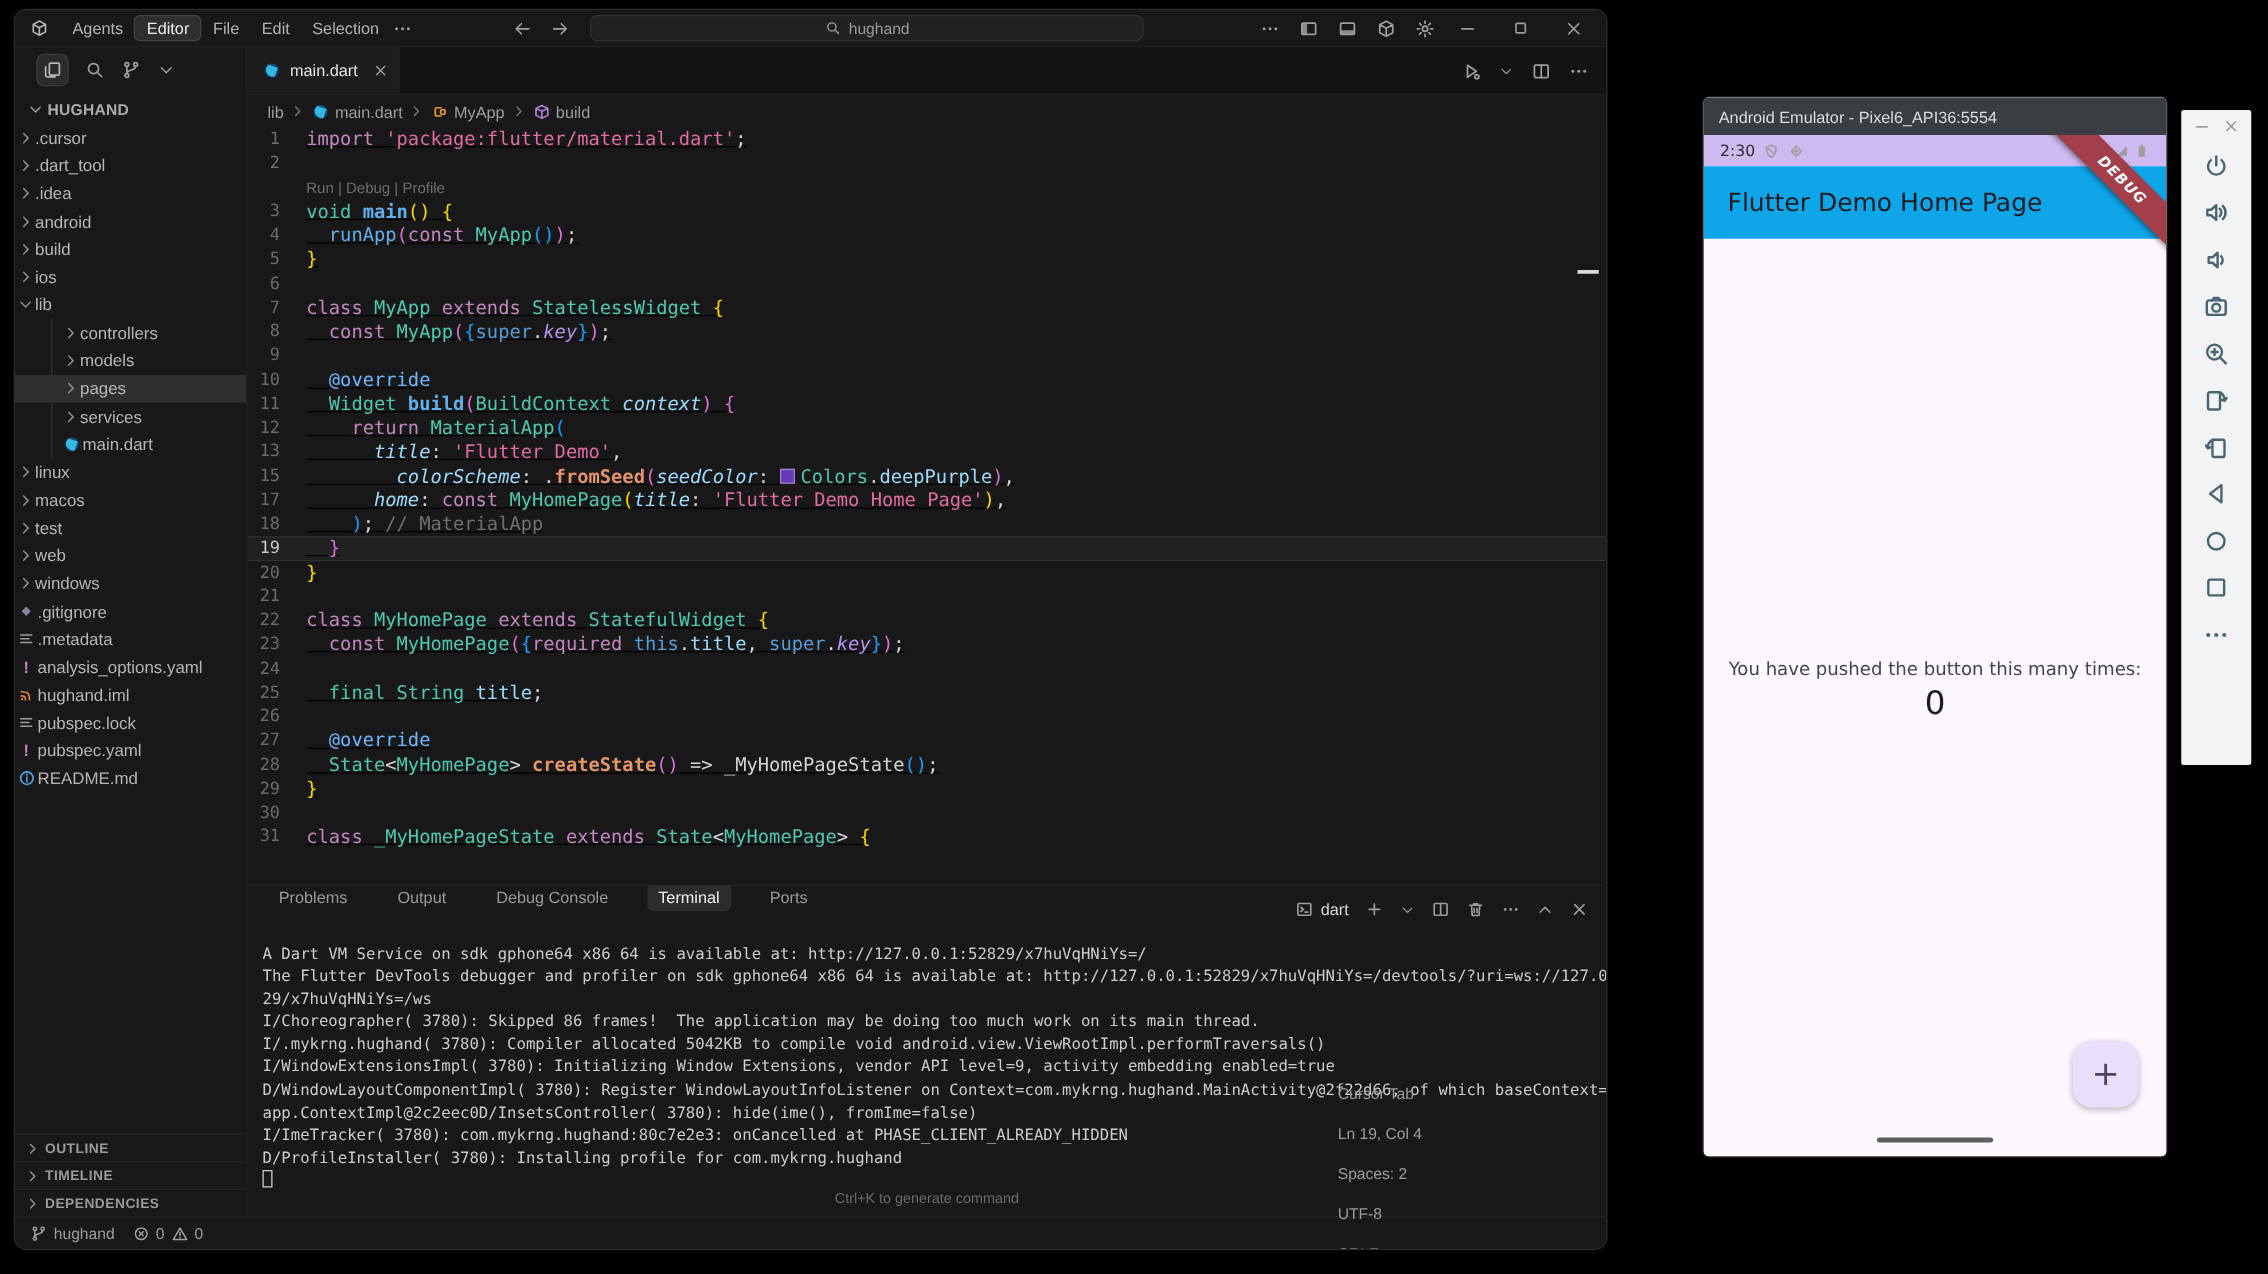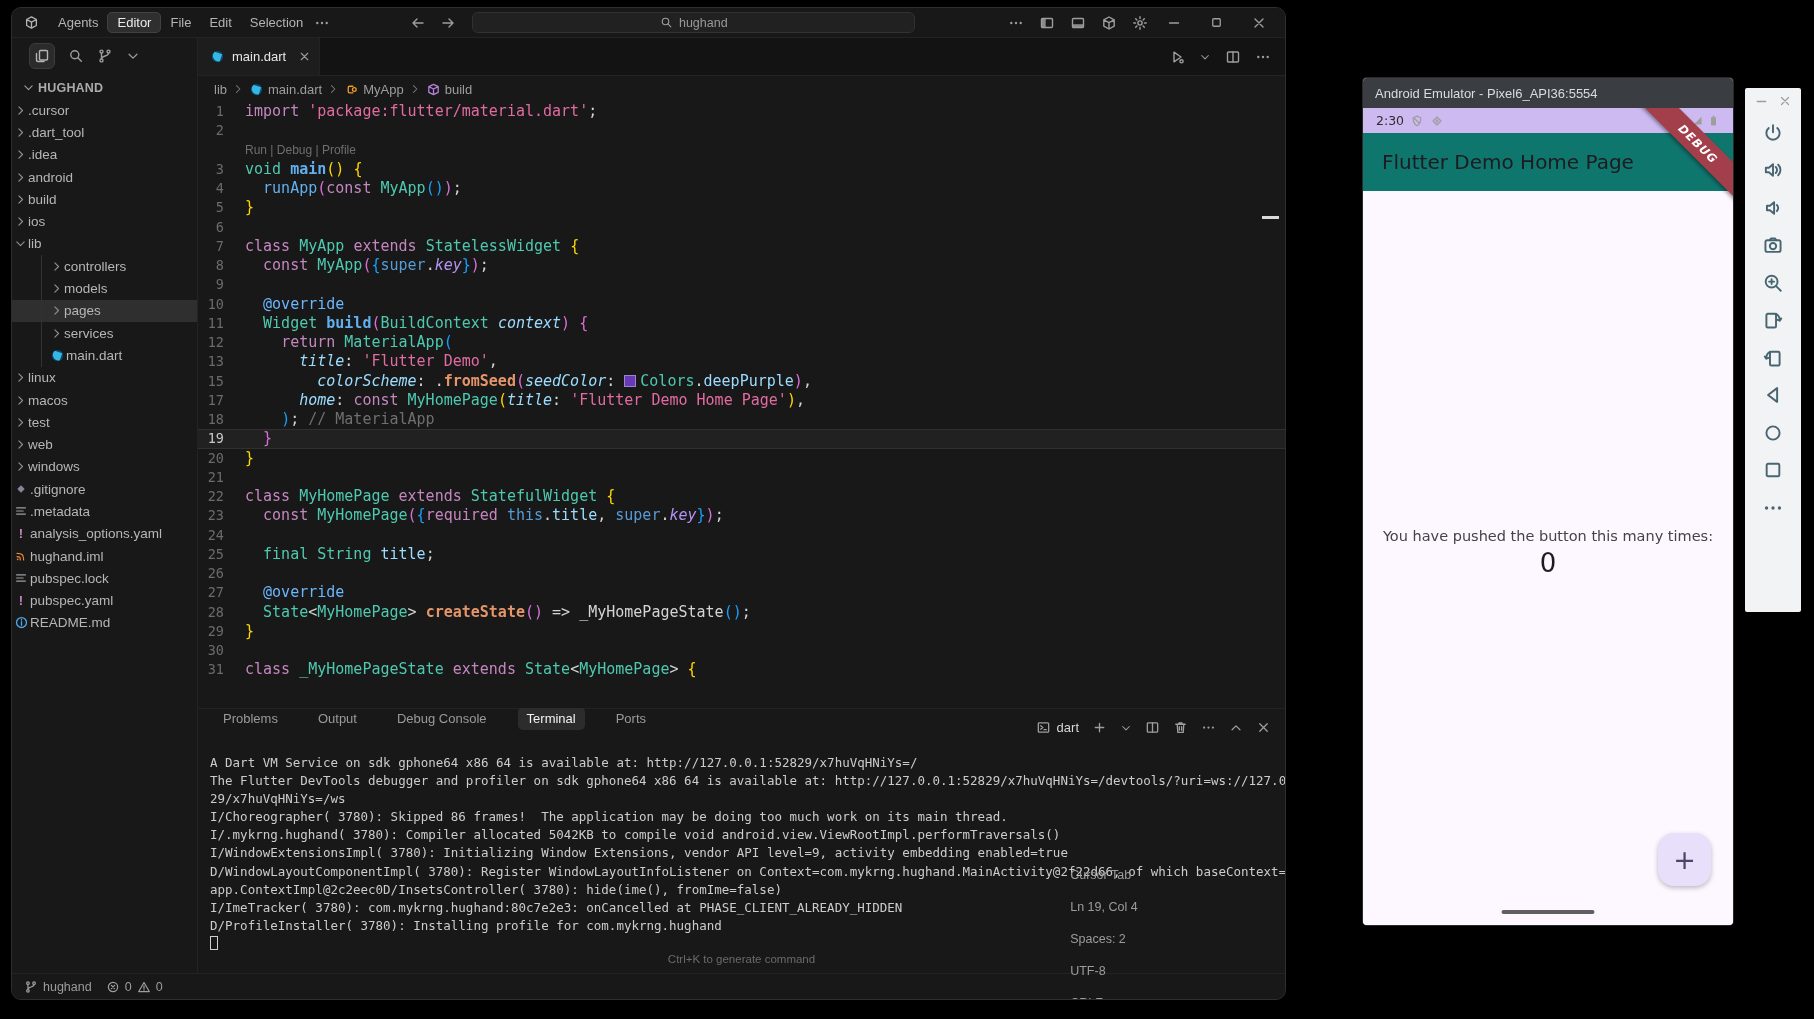--- a/index.html
+++ b/index.html
@@ -60,21 +60,21 @@
     color:#b5b5b5; padding-right:14px; }
   .breadcrumbs { height:26px; flex:0 0 26px; display:flex; align-items:center; gap:5px;
     padding-left:16px; color:#9d9d9d; font-size:13px; }
   .bc-sep { color:#767676; display:flex; }
   .bc-item { display:flex; align-items:center; gap:4px; }
 
   .code { flex:1; position:relative; overflow:hidden; background:#181818;
     font-family:"DejaVu Sans Mono", monospace; font-size:15px; }
   .code-line { height:19.25px; line-height:19.25px; display:flex; white-space:pre; }
   .code-line .ln { width:26px; flex:0 0 26px; text-align:right; color:#6b6b6b; font-size:13.5px; }
-  .code-line .lt { padding-left:21px; }
+  .code-line .lt { padding-left:21px;text-decoration:underline; }
   .code-line.cur { background:rgba(255,255,255,.045); box-shadow:0 -1px 0 rgba(255,255,255,.07) inset, 0 1px 0 rgba(255,255,255,.07) inset; }
   .code-line.cur .ln { color:#c8c8c8; }
   .lens { height:19.25px; line-height:19.25px; padding-left:47px; color:#6e6e6e;
     font-size:12px; font-family:"Liberation Sans", sans-serif; }
   .kw{color:#C586C0}.kb{color:#569CD6}.ty{color:#4EC9B0}.fn{color:#61AFEF}
   .fnb{color:#61AFEF;font-weight:700}.or{color:#E5956A;font-weight:700}
   .pr{color:#9CDCFE;font-style:italic}.pb{color:#9CDCFE}.pi{color:#B392F0;font-style:italic}
   .st{color:#E26BA2}.cm{color:#6f6f6f}.an{color:#6CB6FF}.pn{color:#d4d4d4}
   .b1{color:#FFD700}.b2{color:#DA70D6}.b3{color:#179FFF}.id{color:#d4d4d4}
   .sw{display:inline-block;width:12px;height:12px;background:#673AB7;border:1px solid #9a86c9;
@@ -103,21 +103,21 @@
   .emu-win { position:absolute; left:1363px; top:78px; width:370px; height:847px;
     border-radius:4px; overflow:hidden; display:flex; flex-direction:column;
     background:#FDF7FF; box-shadow:0 0 0 1px #2a2a2a; }
   .emu-titlebar { height:30px; flex:0 0 30px; background:#3A3D42; color:#D9DCE0;
     font-size:13px; display:flex; align-items:center; padding-left:12px; }
   .phone { flex:1; position:relative; background:#FDF7FF; overflow:hidden;
     font-family:"DejaVu Sans", sans-serif; }
   .p-status { height:25px; background:#CDBAF1; display:flex; align-items:center;
     padding:0 13px; gap:6px; font-size:12.5px; color:#2d2d2d; }
   .p-status .sp { margin-left:auto; display:flex; gap:3px; align-items:center; color:#333; }
-  .p-appbar { height:58px; background:#0f766e; display:flex; align-items:center;
+  .p-appbar { height:58px; background:#0ea5e9; display:flex; align-items:center;
     padding-left:19px; font-size:20px; color:#1D1B20; }
   .debug-banner { position:absolute; top:24px; right:-40px; width:150px; height:24px;
     background:#A33E4B; color:#fff; font-size:11.5px; font-weight:700; letter-spacing:1px;
     text-align:center; line-height:24px; transform:rotate(45deg);
     box-shadow:0 2px 4px rgba(0,0,0,.4); font-style:italic; }
   .p-body-text { position:absolute; left:0; right:0; top:420px; text-align:center;
     font-size:14.5px; color:#46424B; }
   .p-counter { position:absolute; left:0; right:0; top:440px; text-align:center;
     font-size:26px; color:#1D1B20; }
   .fab { position:absolute; left:295px; top:725px; width:53px; height:53px;
@@ -462,20 +462,46 @@
                     <g stroke="#4FA8E8">
                       <circle cx="8" cy="8" r="5.3"></circle>
                       <path d="M8 7.2 V11 M8 4.8 V5.3"></path>
                     </g>
                   </svg>
                 </span>
                 <span>README.md</span>
               </div>
             </div>
         </div>
+        <div class="side-sections" id="side-sections">
+            <div class="side-section">
+              <span class="tb-ic">
+                <svg width="12" height="12" viewBox="0 0 16 16" fill="none" stroke="currentColor" stroke-width="1.4" stroke-linecap="round" stroke-linejoin="round">
+                  <path d="M6 3.5 L10.5 8 L6 12.5"></path>
+                </svg>
+              </span>
+              <span>OUTLINE</span>
+            </div>
+            <div class="side-section">
+              <span class="tb-ic">
+                <svg width="12" height="12" viewBox="0 0 16 16" fill="none" stroke="currentColor" stroke-width="1.4" stroke-linecap="round" stroke-linejoin="round">
+                  <path d="M6 3.5 L10.5 8 L6 12.5"></path>
+                </svg>
+              </span>
+              <span>TIMELINE</span>
+            </div>
+            <div class="side-section">
+              <span class="tb-ic">
+                <svg width="12" height="12" viewBox="0 0 16 16" fill="none" stroke="currentColor" stroke-width="1.4" stroke-linecap="round" stroke-linejoin="round">
+                  <path d="M6 3.5 L10.5 8 L6 12.5"></path>
+                </svg>
+              </span>
+              <span>DEPENDENCIES</span>
+            </div>
+          </div>
       </div>
 
       <div class="editor-col">
         <div class="tabbar">
           <div class="tab">
             <span class="tb-ic">
                 <svg width="15" height="15" viewBox="0 0 16 16" fill="none" stroke="currentColor" stroke-width="1.4" stroke-linecap="round" stroke-linejoin="round">
                   <circle cx="8" cy="8" r="6" fill="#0B4A74" stroke="none"></circle>
                   <path d="M5 3 L13 5.5 L10.5 13 A6 6 0 0 1 3.2 5.5 Z" fill="#3AC3EE" stroke="none" opacity=".9"></path>
                 </svg>

